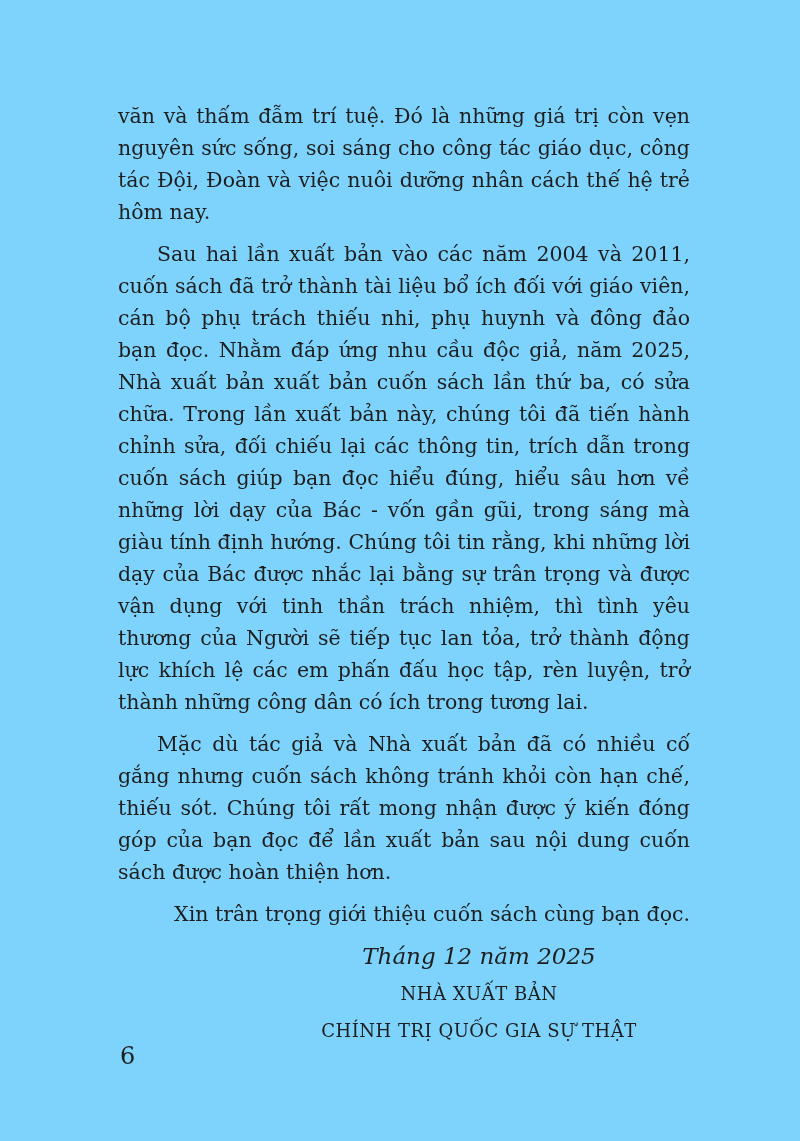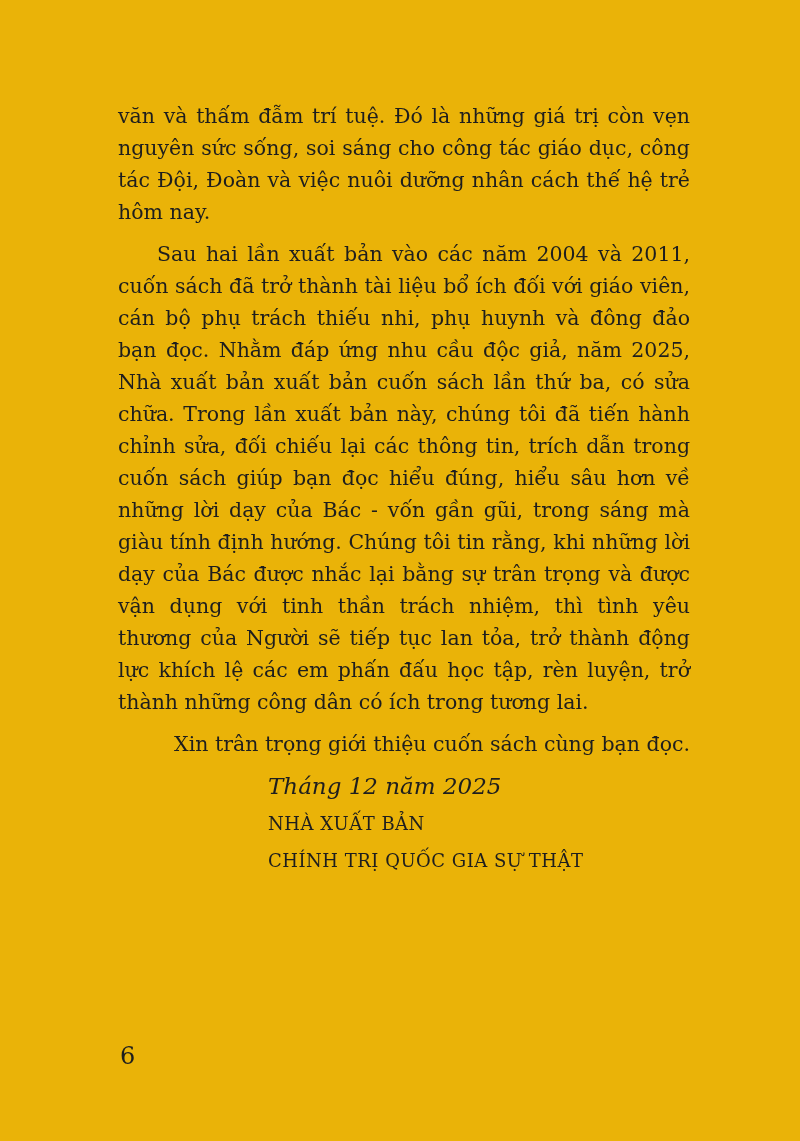--- a/index.html
+++ b/index.html
@@ -4,21 +4,21 @@
 <style>
   html, body {
     margin: 0;
     padding: 0;
     background: #ffffff;
   }
   .page {
     position: relative;
     width: 800px;
     height: 1141px;
-    background: #eab308;
+    background: #7dd3fc;
     overflow: hidden;
     font-family: "DejaVu Serif", "Liberation Serif", serif;
     color: #1e1e1e;
   }
   .text-column {
     position: absolute;
     left: 118px;
     top: 100px;
     width: 572px;
     font-size: 20.5px;
@@ -32,20 +32,21 @@
   .para.continuation {
     text-indent: 0;
   }
   .para.closing {
     text-align: right;
     margin-bottom: 8px;
   }
   .signature {
     margin-left: 150px;
     width: 422px;
+    text-align: center;
   }
   .sig-date {
     font-style: italic;
     font-size: 23px;
     line-height: 37px;
   }
   .sig-pub {
     font-size: 18px;
     line-height: 37px;
     letter-spacing: 0.5px;
@@ -62,20 +63,21 @@
 <body>
 
 <div class="page">
 
   <main class="text-column">
 
     <p class="para continuation">văn và thấm đẫm trí tuệ. Đó là những giá trị còn vẹn nguyên sức sống, soi sáng cho công tác giáo dục, công tác Đội, Đoàn và việc nuôi dưỡng nhân cách thế hệ trẻ hôm nay.</p>
 
     <p class="para">Sau hai lần xuất bản vào các năm 2004 và 2011, cuốn sách đã trở thành tài liệu bổ ích đối với giáo viên, cán bộ phụ trách thiếu nhi, phụ huynh và đông đảo bạn đọc. Nhằm đáp ứng nhu cầu độc giả, năm 2025, Nhà xuất bản xuất bản cuốn sách lần thứ ba, có sửa chữa. Trong lần xuất bản này, chúng tôi đã tiến hành chỉnh sửa, đối chiếu lại các thông tin, trích dẫn trong cuốn sách giúp bạn đọc hiểu đúng, hiểu sâu hơn về những lời dạy của Bác - vốn gần gũi, trong sáng mà giàu tính định hướng. Chúng tôi tin rằng, khi những lời dạy của Bác được nhắc lại bằng sự trân trọng và được vận dụng với tinh thần trách nhiệm, thì tình yêu thương của Người sẽ tiếp tục lan tỏa, trở thành động lực khích lệ các em phấn đấu học tập, rèn luyện, trở thành những công dân có ích trong tương lai.</p>
 
+    <p class="para">Mặc dù tác giả và Nhà xuất bản đã có nhiều cố gắng nhưng cuốn sách không tránh khỏi còn hạn chế, thiếu sót. Chúng tôi rất mong nhận được ý kiến đóng góp của bạn đọc để lần xuất bản sau nội dung cuốn sách được hoàn thiện hơn.</p>
 
     <p class="para closing">Xin trân trọng giới thiệu cuốn sách cùng bạn đọc.</p>
 
     <div class="signature">
       <div class="sig-date">Tháng 12 năm 2025</div>
       <div class="sig-pub">NHÀ XUẤT BẢN</div>
       <div class="sig-pub">CHÍNH TRỊ QUỐC GIA SỰ THẬT</div>
     </div>
 
   </main>

